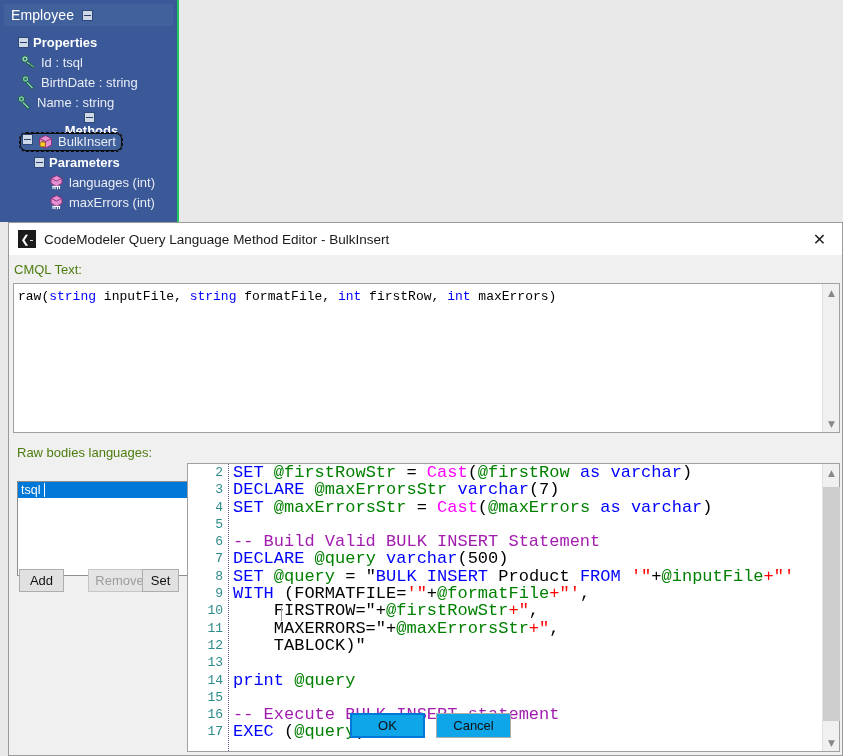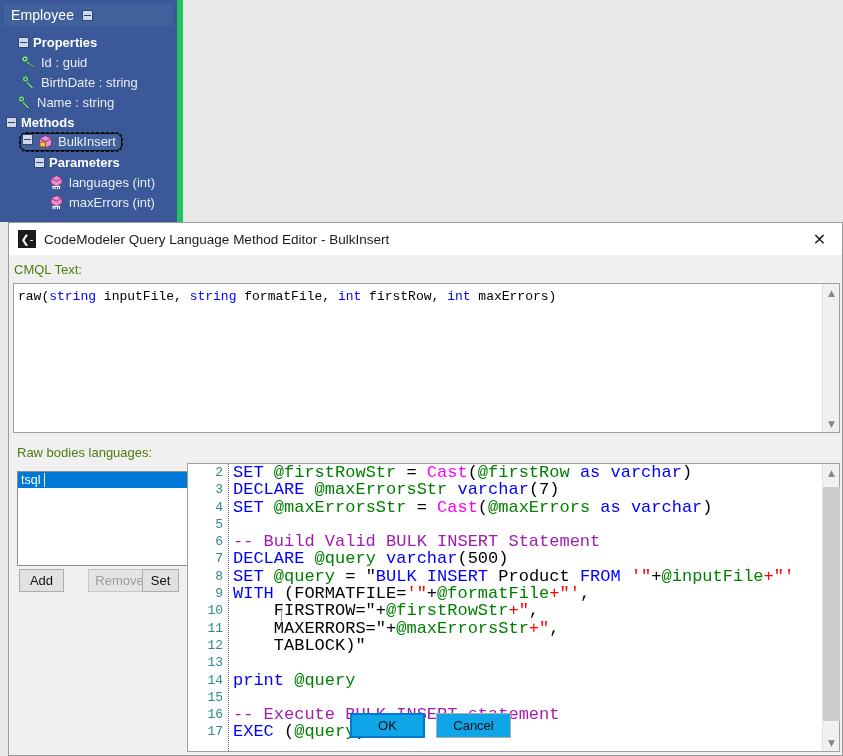--- a/index.html
+++ b/index.html
@@ -14,21 +14,21 @@
   
   .app-bg {
     position: absolute; left: 0; top: 0; width: 843px; height: 756px;
     background: #e9e9e9;
   }
 
   
   .tree-window {
     position: absolute; left: 0; top: 0; width: 177px; height: 222px;
     background: #3b5998;
-    border-right: 6px solid #22c55e;
+    border-right: 2px solid #22c55e;
     overflow: hidden;
   }
   .tree-title {
     position: absolute; left: 4px; top: 4px; right: 4px; height: 22px;
     background: #41619c;
     display: flex; align-items: center;
     padding-left: 7px;
     box-sizing: border-box;
   }
   .tree-title .t-text {
@@ -118,21 +118,21 @@
     color: #888888; font-size: 9px; font-family: "DejaVu Sans", sans-serif;
   }
   .vsb .arrow.up { top: 0; }
   .vsb .arrow.down { bottom: 0; }
   .vsb .thumb {
     position: absolute; left: 0; width: 17px; background: #cdcdcd;
   }
 
   
   .lang-list {
-    position: absolute; left: 8px; top: 216px; width: 186px; height: 95px;
+    position: absolute; left: 8px; top: 226px; width: 186px; height: 95px;
     background: #ffffff; border: 1px solid #8e8e8e; box-sizing: border-box;
   }
   .lang-item {
     height: 16px; background: #0078d7; color: #ffffff;
     font-size: 12.5px; padding-left: 3px; line-height: 16px;
     white-space: nowrap; position: relative;
   }
   .caret {
     position: absolute; top: 1px; width: 1px; height: 14px; background: #ffffff;
   }
@@ -209,21 +209,21 @@
         <div class="trow" style="padding-left: 20px;">
           <span class="ico"><svg width="17" height="16" viewBox="0 0 17 16">
               <g stroke="#1b5e4a" stroke-width="1" fill="#9fd9bd">
                 <circle cx="5" cy="5" r="3.2"></circle>
                 <path d="M7 7 L14.5 12.5 L13.5 14 L6 8.6 Z"></path>
                 <path d="M10 10.2 L10 13"></path>
                 <path d="M12 11.6 L12 14"></path>
               </g>
               <circle cx="5" cy="5" r="1.2" fill="#2b6e57"></circle>
             </svg></span>
-          <span>Id : guid</span>
+          <span>Id : tsql</span>
         </div>
         <div class="trow" style="padding-left: 20px;">
           <span class="ico"><svg width="17" height="16" viewBox="0 0 17 16">
               <g stroke="#1b5e4a" stroke-width="1" fill="#7fc9a8">
                 <circle cx="5.5" cy="5" r="3.2"></circle>
                 <path d="M7.5 7.2 L13.5 13.5 L11.8 15 L6 8.8 Z"></path>
               </g>
               <circle cx="5.5" cy="5" r="1.2" fill="#2b6e57"></circle>
             </svg></span>
           <span>BirthDate : string</span>
@@ -231,21 +231,21 @@
         <div class="trow" style="padding-left: 16px;">
           <span class="ico"><svg width="17" height="16" viewBox="0 0 17 16">
               <g stroke="#1b5e4a" stroke-width="1" fill="#7fc9a8">
                 <circle cx="5.5" cy="5" r="3.2"></circle>
                 <path d="M7.5 7.2 L13.5 13.5 L11.8 15 L6 8.8 Z"></path>
               </g>
               <circle cx="5.5" cy="5" r="1.2" fill="#2b6e57"></circle>
             </svg></span>
           <span>Name : string</span>
         </div>
-        <div class="trow bold" style="padding-left: 6px;">
+        <div class="trow bold" style="padding-left: 6px; flex-direction: column;">
           <span class="expander">
             <i></i>
           </span>
           <span>Methods</span>
         </div>
         <div class="trow" style="padding-left: 20px;">
           <span class="sel-focus" style="display: inline-flex; padding: 1px 6px 1px 2px; border-radius: 6px;">
             <span class="expander">
               <i></i>
             </span>

